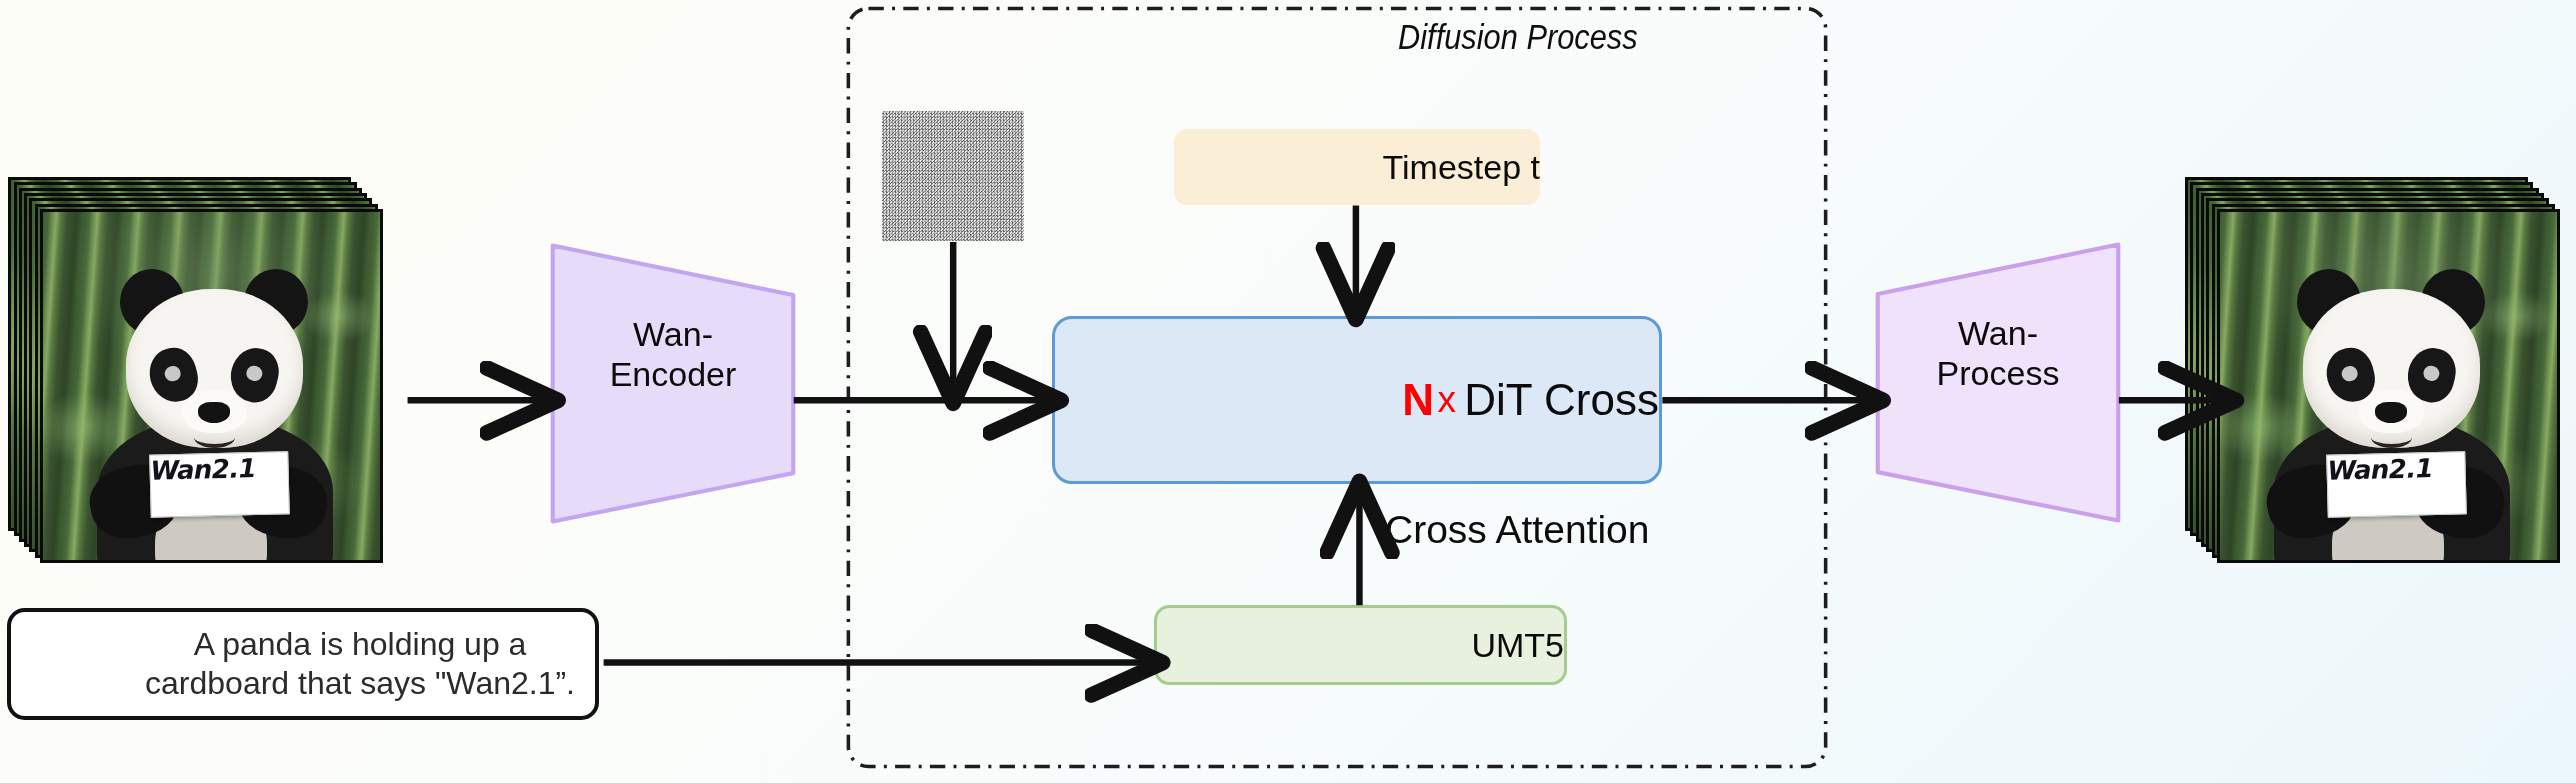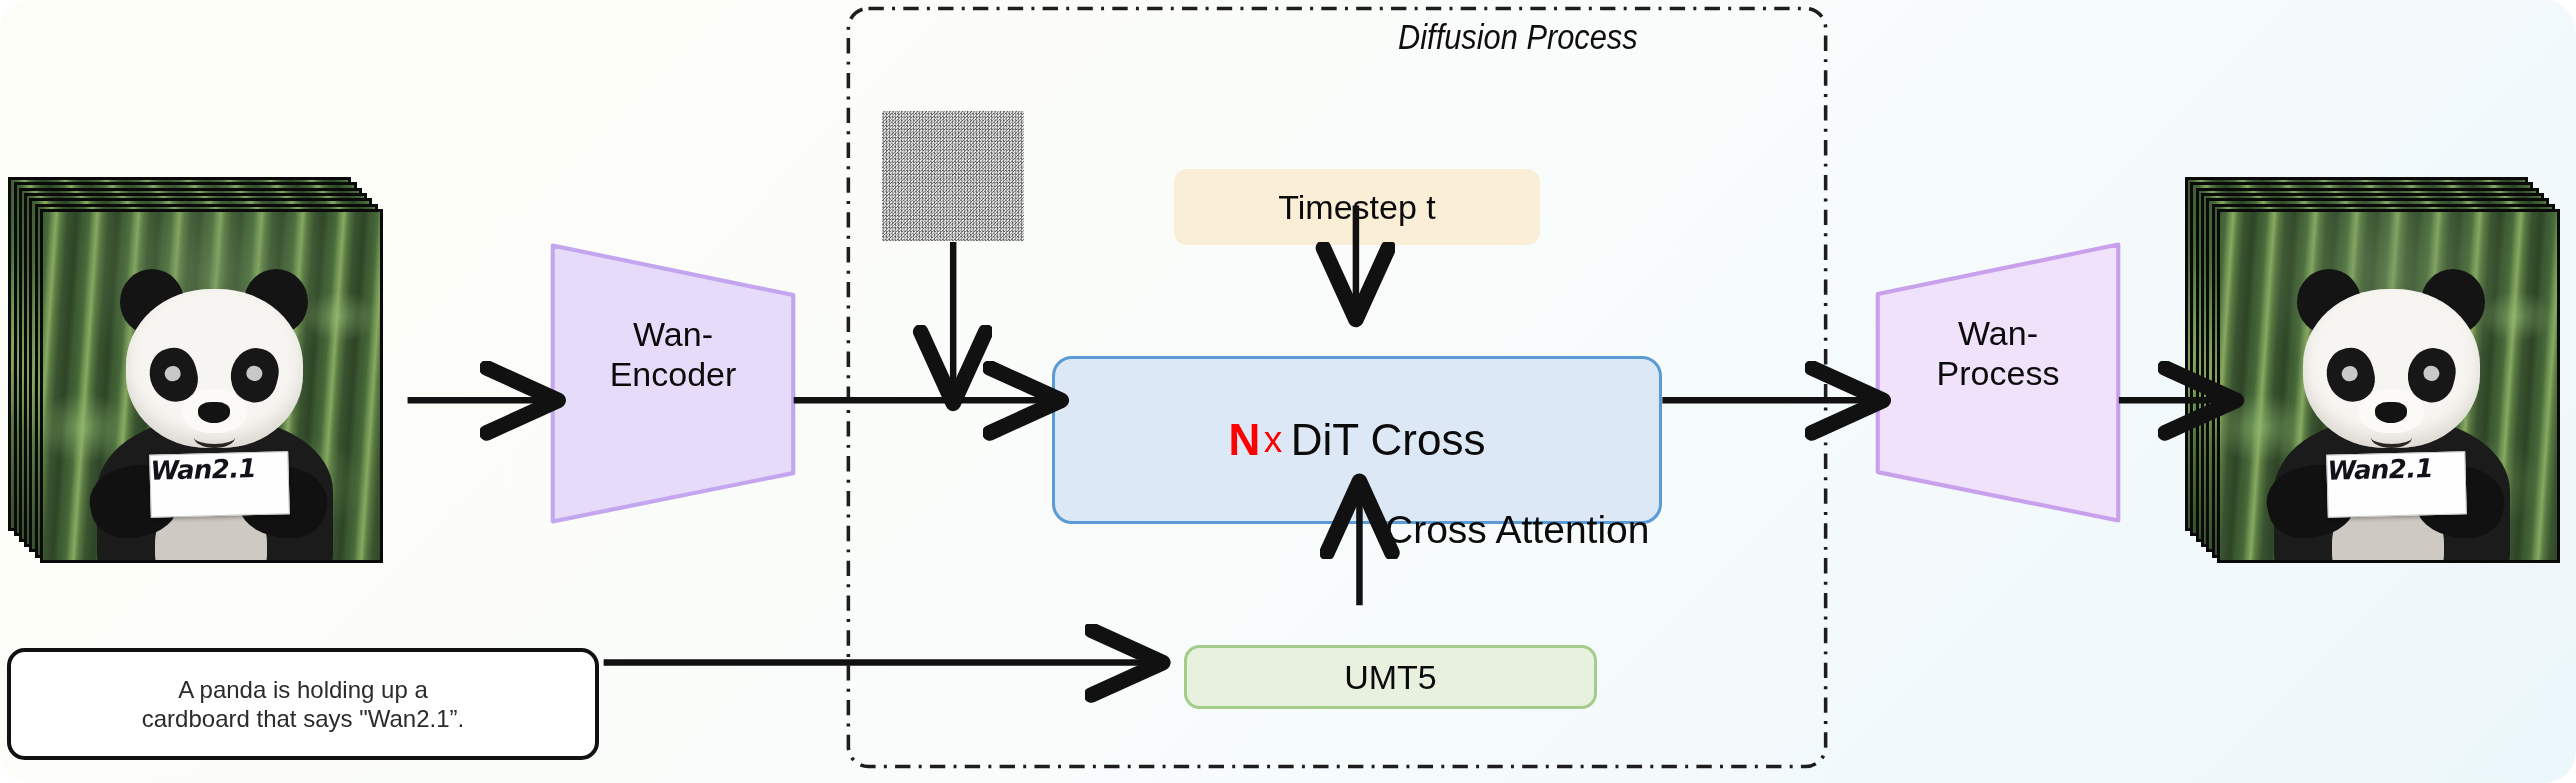--- a/index.html
+++ b/index.html
@@ -15,21 +15,20 @@
     overflow: hidden;
     background:
       linear-gradient(135deg,
         #fdfdf7 0%,
         #fcfdf8 25%,
         #f9fcfb 50%,
         #f4fafc 72%,
         #eff8fb 88%,
         #ecf7fb 100%);
     font-family: "Liberation Sans", sans-serif;
-    border-radius: 32px;
     -webkit-font-smoothing: antialiased;
   }
 
   
   .diffusion-box {
     position: absolute;
     left: 846px;
     top: 5.9px;
     width: 982px;
     height: 763px;
@@ -170,45 +169,44 @@
     color: #0b0b0b;
     pointer-events: none;
   }
 
   
   .node {
     position: absolute;
     box-sizing: border-box;
     display: flex;
     align-items: center;
-    justify-content: center;
+    justify-content: flex-end;
     text-align: center;
-    margin-top: 40px;
   }
   .node-timestep {
     left: 1174px; top: 129px; width: 366px; height: 76px;
     background: #faeed6; border-radius: 13px;
     font-size: 34px; color: #0b0b0b;
   }
   .node-dit {
     left: 1052px; top: 316px; width: 610px; height: 168px;
     background: #dde8f7; border: 3px solid #5b9bd5; border-radius: 20px;
     font-size: 44px; color: #0b0b0b;
   }
   .node-dit .n-red { color: #ff0000; font-weight: 700; margin-right: 3.5px; }
   .node-dit .x-red { color: #ff0000; font-weight: 400; margin-right: 8.3px; font-size: 37px; }
   .node-umt5 {
-    left: 1184px; top: 605px; width: 413px; height: 64px;
+    left: 1154px; top: 605px; width: 413px; height: 80px;
     background: #e7f1de; border: 3px solid #a4cd8b; border-radius: 15.4px;
     font-size: 34px; color: #0b0b0b;
   }
   .node-prompt {
     left: 7px; top: 608px; width: 592px; height: 112px;
     background: #ffffff; border: 4.1px solid #111111; border-radius: 17.7px;
-    font-size: 24px; line-height: 1.22; color: #2b2b2b;
+    font-size: 32px; line-height: 1.22; color: #2b2b2b;
     padding: 0 20px;
   }
 
   
   .noise-patch {
     position: absolute;
     left: 882px; top: 111px; width: 142px; height: 130px;
     background-color: #8f8f8f;
     background-image:
       repeating-conic-gradient(#6b6b6b 0% 25%, #b9b9b9 0% 50%),

